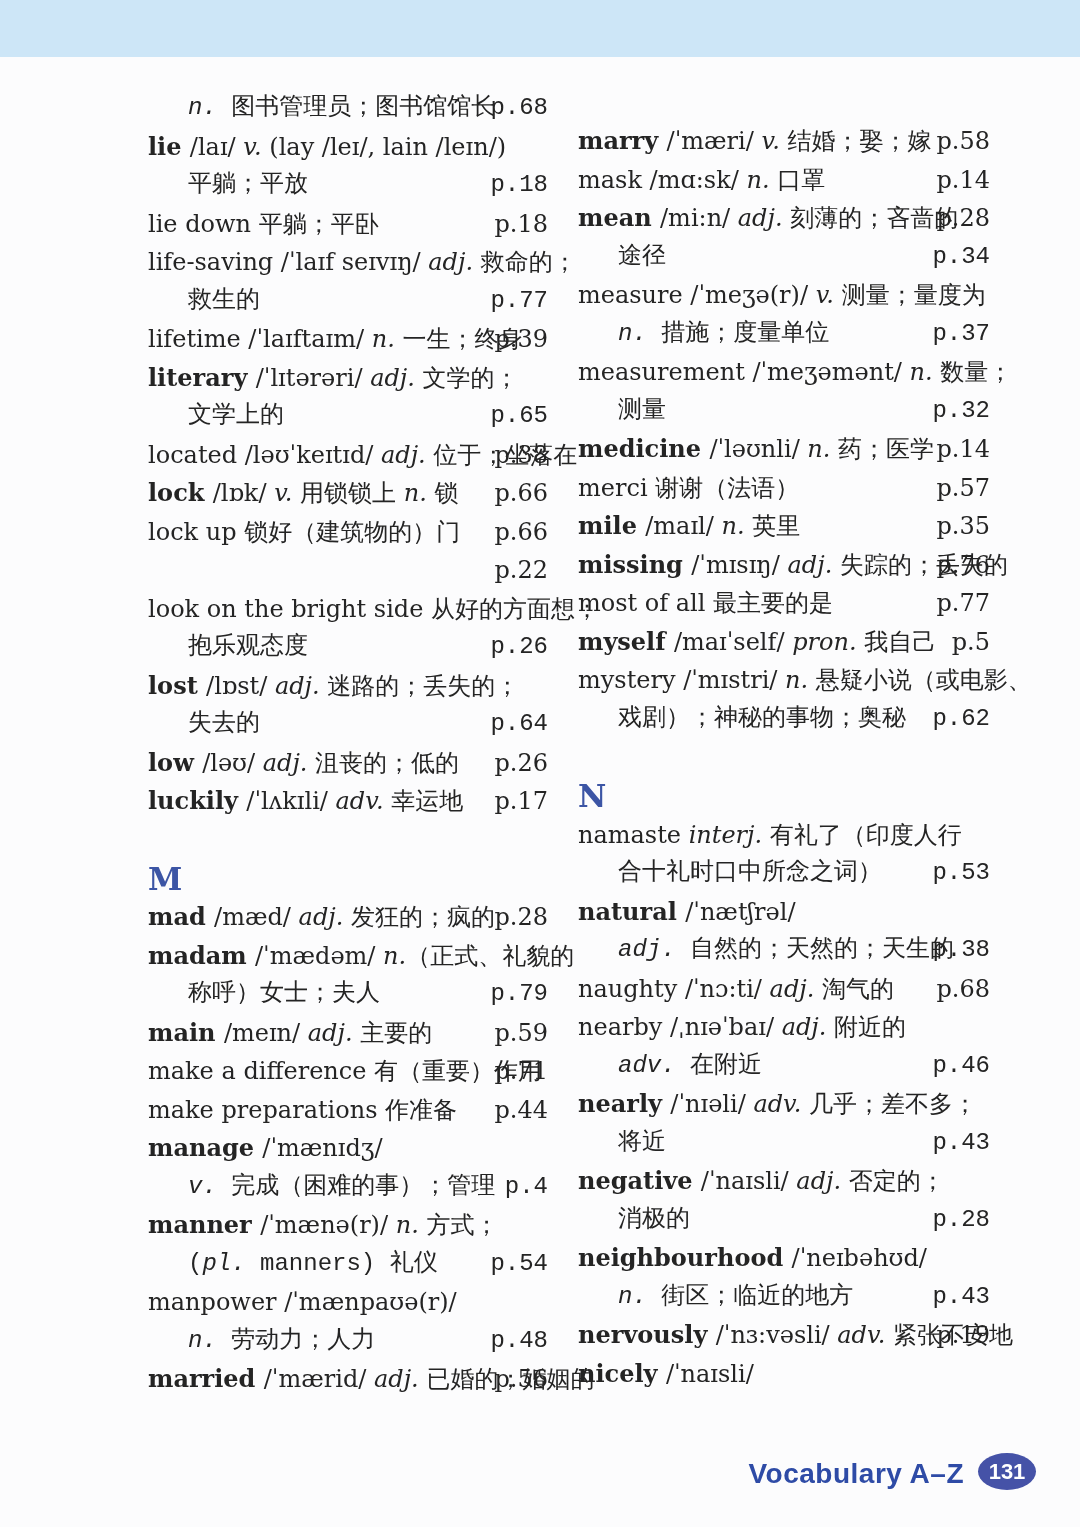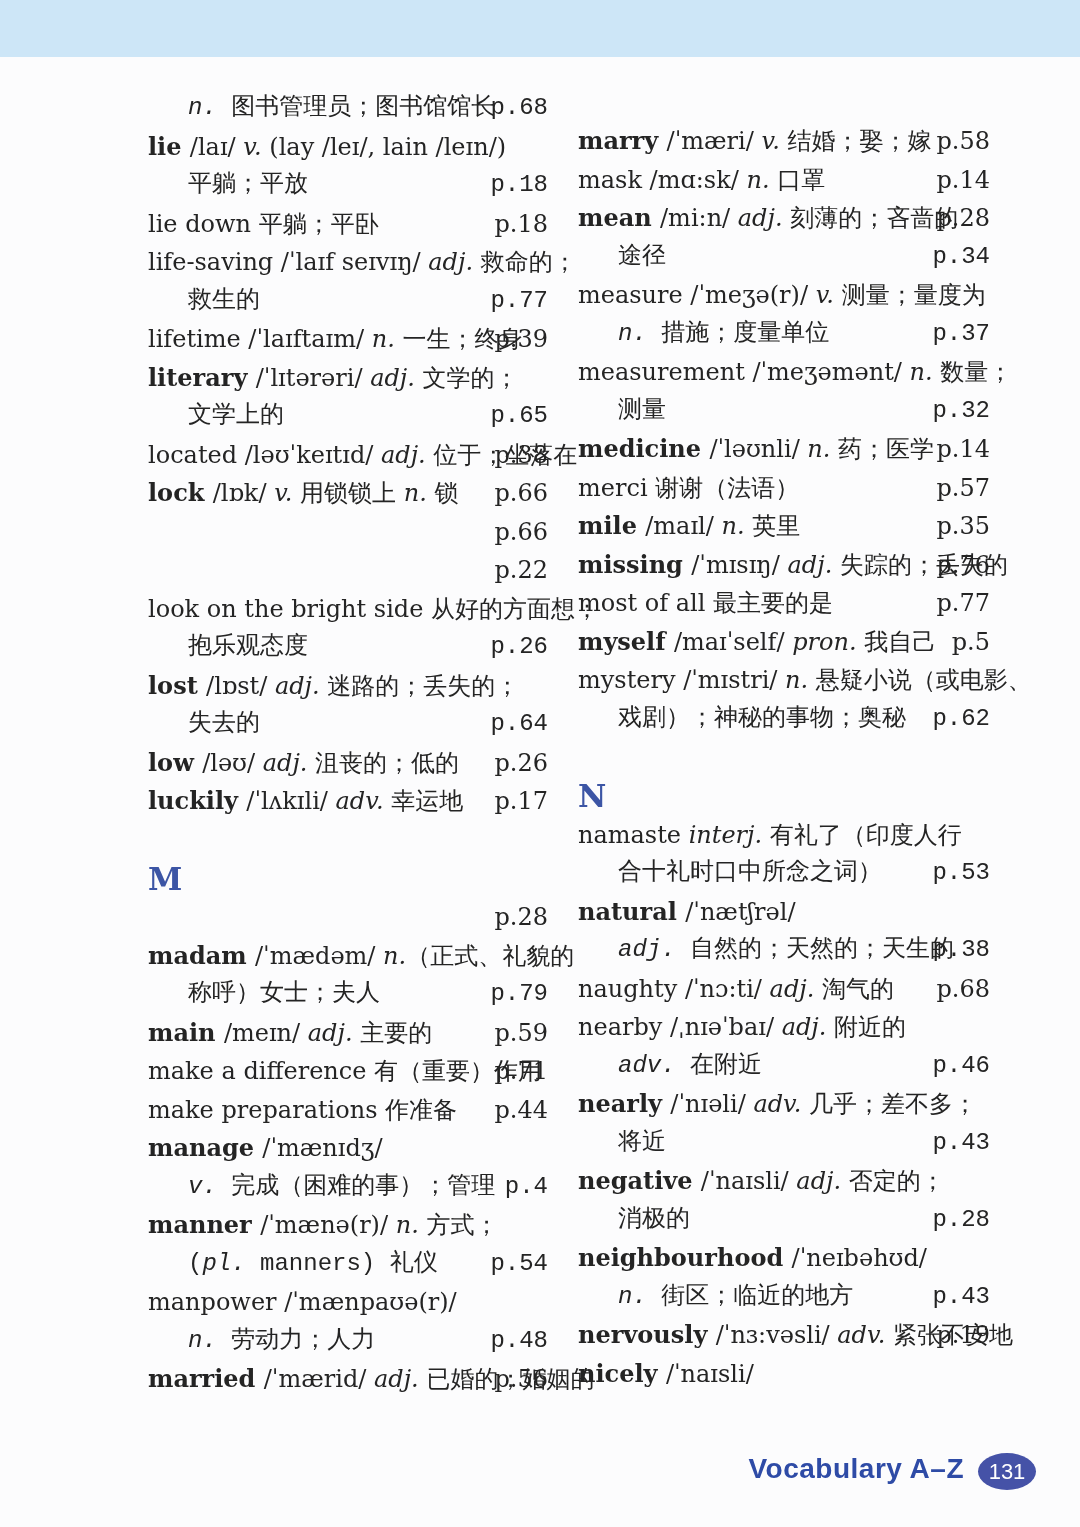--- a/index.html
+++ b/index.html
@@ -21,27 +21,27 @@
   .content { display:inline; }
   .seg-b { font-weight:bold; }
   .seg-i { font-style:italic; }
   .page-ref { position:absolute; right:0; top:0; line-height:38.5px; }
   .section-header {
     height:38.5px; line-height:38.5px; margin-top:39px;
     color:#3c55a5; font-weight:bold; font-size:31px;
   }
   #footer {
     position:absolute; top:1453px; right:44px;
-    display:flex; align-items:flex-start; gap:14px;
+    display:flex; align-items:flex-end; gap:14px;
     font-family:"Liberation Sans","DejaVu Sans",sans-serif;
   }
   #footer-label { color:#2e4ba6; font-weight:bold; font-size:28px; letter-spacing:0.5px; }
   #page-badge {
     min-width:58px; height:37px; background:#4552a7; border-radius:50%;
-    color:#ffffff; font-size:22px; font-weight:normal;
+    color:#ffffff; font-size:22px; font-weight:bold;
     display:flex; align-items:center; justify-content:center;
   }
 </style>
 </head>
 <body>
 
 <div id="page">
   <div id="top-band"></div>
 
   <div id="col-left" class="col">
@@ -49,30 +49,30 @@
       <div class="vline"><span class="content"><span class="seg-b">lie </span><span class="seg-n">/laɪ/ </span><span class="seg-i">v. </span><span class="seg-n">(lay /leɪ/, lain /leɪn/)</span></span></div>
       <div class="vline ind"><span class="content"><span class="seg-n">平躺；平放</span></span><span class="page-ref">p.18</span></div>
       <div class="vline"><span class="content"><span class="seg-n">lie down 平躺；平卧</span></span><span class="page-ref">p.18</span></div>
       <div class="vline"><span class="content"><span class="seg-n">life-saving /ˈlaɪf seɪvɪŋ/ </span><span class="seg-i">adj. </span><span class="seg-n">救命的；</span></span></div>
       <div class="vline ind"><span class="content"><span class="seg-n">救生的</span></span><span class="page-ref">p.77</span></div>
       <div class="vline"><span class="content"><span class="seg-n">lifetime /ˈlaɪftaɪm/ </span><span class="seg-i">n. </span><span class="seg-n">一生；终身</span></span><span class="page-ref">p.39</span></div>
       <div class="vline"><span class="content"><span class="seg-b">literary </span><span class="seg-n">/ˈlɪtərəri/ </span><span class="seg-i">adj. </span><span class="seg-n">文学的；</span></span></div>
       <div class="vline ind"><span class="content"><span class="seg-n">文学上的</span></span><span class="page-ref">p.65</span></div>
       <div class="vline"><span class="content"><span class="seg-n">located /ləʊˈkeɪtɪd/ </span><span class="seg-i">adj. </span><span class="seg-n">位于；坐落在</span></span><span class="page-ref">p.38</span></div>
       <div class="vline"><span class="content"><span class="seg-b">lock </span><span class="seg-n">/lɒk/ </span><span class="seg-i">v. </span><span class="seg-n">用锁锁上 </span><span class="seg-i">n. </span><span class="seg-n">锁</span></span><span class="page-ref">p.66</span></div>
-      <div class="vline"><span class="page-ref">p.66</span></div>
+      <div class="vline"><span class="content"><span class="seg-n">lock up 锁好（建筑物的）门</span></span><span class="page-ref">p.66</span></div>
       <div class="vline"><span class="page-ref">p.22</span></div>
       <div class="vline"><span class="content"><span class="seg-n">look on the bright side 从好的方面想；</span></span></div>
       <div class="vline ind"><span class="content"><span class="seg-n">抱乐观态度</span></span><span class="page-ref">p.26</span></div>
       <div class="vline"><span class="content"><span class="seg-b">lost </span><span class="seg-n">/lɒst/ </span><span class="seg-i">adj. </span><span class="seg-n">迷路的；丢失的；</span></span></div>
       <div class="vline ind"><span class="content"><span class="seg-n">失去的</span></span><span class="page-ref">p.64</span></div>
       <div class="vline"><span class="content"><span class="seg-b">low </span><span class="seg-n">/ləʊ/ </span><span class="seg-i">adj. </span><span class="seg-n">沮丧的；低的</span></span><span class="page-ref">p.26</span></div>
       <div class="vline"><span class="content"><span class="seg-b">luckily </span><span class="seg-n">/ˈlʌkɪli/ </span><span class="seg-i">adv. </span><span class="seg-n">幸运地</span></span><span class="page-ref">p.17</span></div>
       <div class="section-header">M</div>
-      <div class="vline"><span class="page-ref">p.28</span></div>
+      <div class="vline"><span class="content"><span class="seg-b">mad </span><span class="seg-n">/mæd/ </span><span class="seg-i">adj. </span><span class="seg-n">发狂的；疯的</span></span><span class="page-ref">p.28</span></div>
       <div class="vline"><span class="content"><span class="seg-b">madam </span><span class="seg-n">/ˈmædəm/ </span><span class="seg-i">n.</span><span class="seg-n">（正式、礼貌的</span></span></div>
       <div class="vline ind"><span class="content"><span class="seg-n">称呼）女士；夫人</span></span><span class="page-ref">p.79</span></div>
       <div class="vline"><span class="content"><span class="seg-b">main </span><span class="seg-n">/meɪn/ </span><span class="seg-i">adj. </span><span class="seg-n">主要的</span></span><span class="page-ref">p.59</span></div>
       <div class="vline"><span class="content"><span class="seg-n">make a difference 有（重要）作用</span></span><span class="page-ref">p.71</span></div>
       <div class="vline"><span class="content"><span class="seg-n">make preparations 作准备</span></span><span class="page-ref">p.44</span></div>
       <div class="vline"><span class="content"><span class="seg-b">manage </span><span class="seg-n">/ˈmænɪdʒ/</span></span></div>
       <div class="vline ind"><span class="content"><span class="seg-i">v. </span><span class="seg-n">完成（困难的事）；管理</span></span><span class="page-ref">p.4</span></div>
       <div class="vline"><span class="content"><span class="seg-b">manner </span><span class="seg-n">/ˈmænə(r)/ </span><span class="seg-i">n. </span><span class="seg-n">方式；</span></span></div>
       <div class="vline ind"><span class="content"><span class="seg-n">(</span><span class="seg-i">pl.</span><span class="seg-n"> manners) 礼仪</span></span><span class="page-ref">p.54</span></div>
       <div class="vline"><span class="content"><span class="seg-n">manpower /ˈmænpaʊə(r)/</span></span></div>

